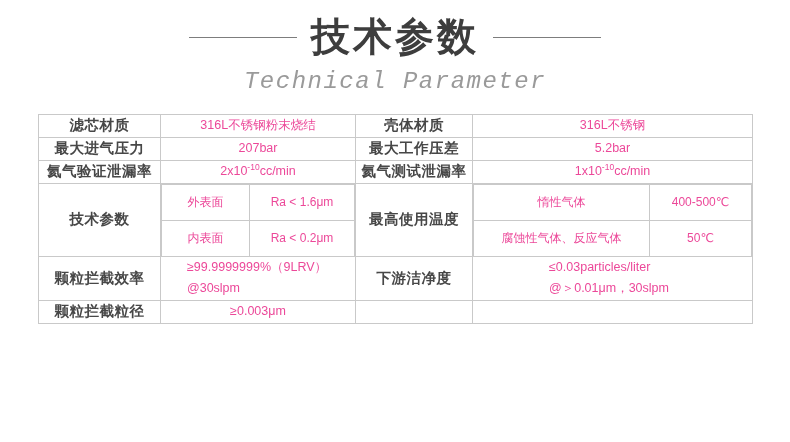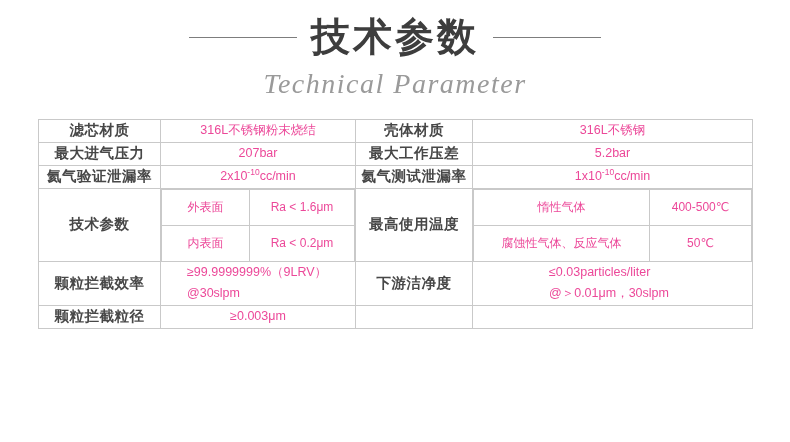--- a/index.html
+++ b/index.html
@@ -36,23 +36,23 @@
   .title-cn {
     font-size: 39px;
     font-weight: bold;
     letter-spacing: 3px;
     color: #3d3d3d;
     line-height: 1.1;
     white-space: nowrap;
   }
   .title-en {
     margin-top: 9px;
-    font-family: Liberation Serif, serif;
+    font-family: Liberation Mono, monospace;
     font-style: italic;
-    font-size: 28px;
+    font-size: 24px;
     letter-spacing: 1.5px;
     color: #9a9a9a;
   }
 
   
   .table-wrap {
     margin: 19px auto 11px auto;
     width: 714px;
   }
   table.spec {

